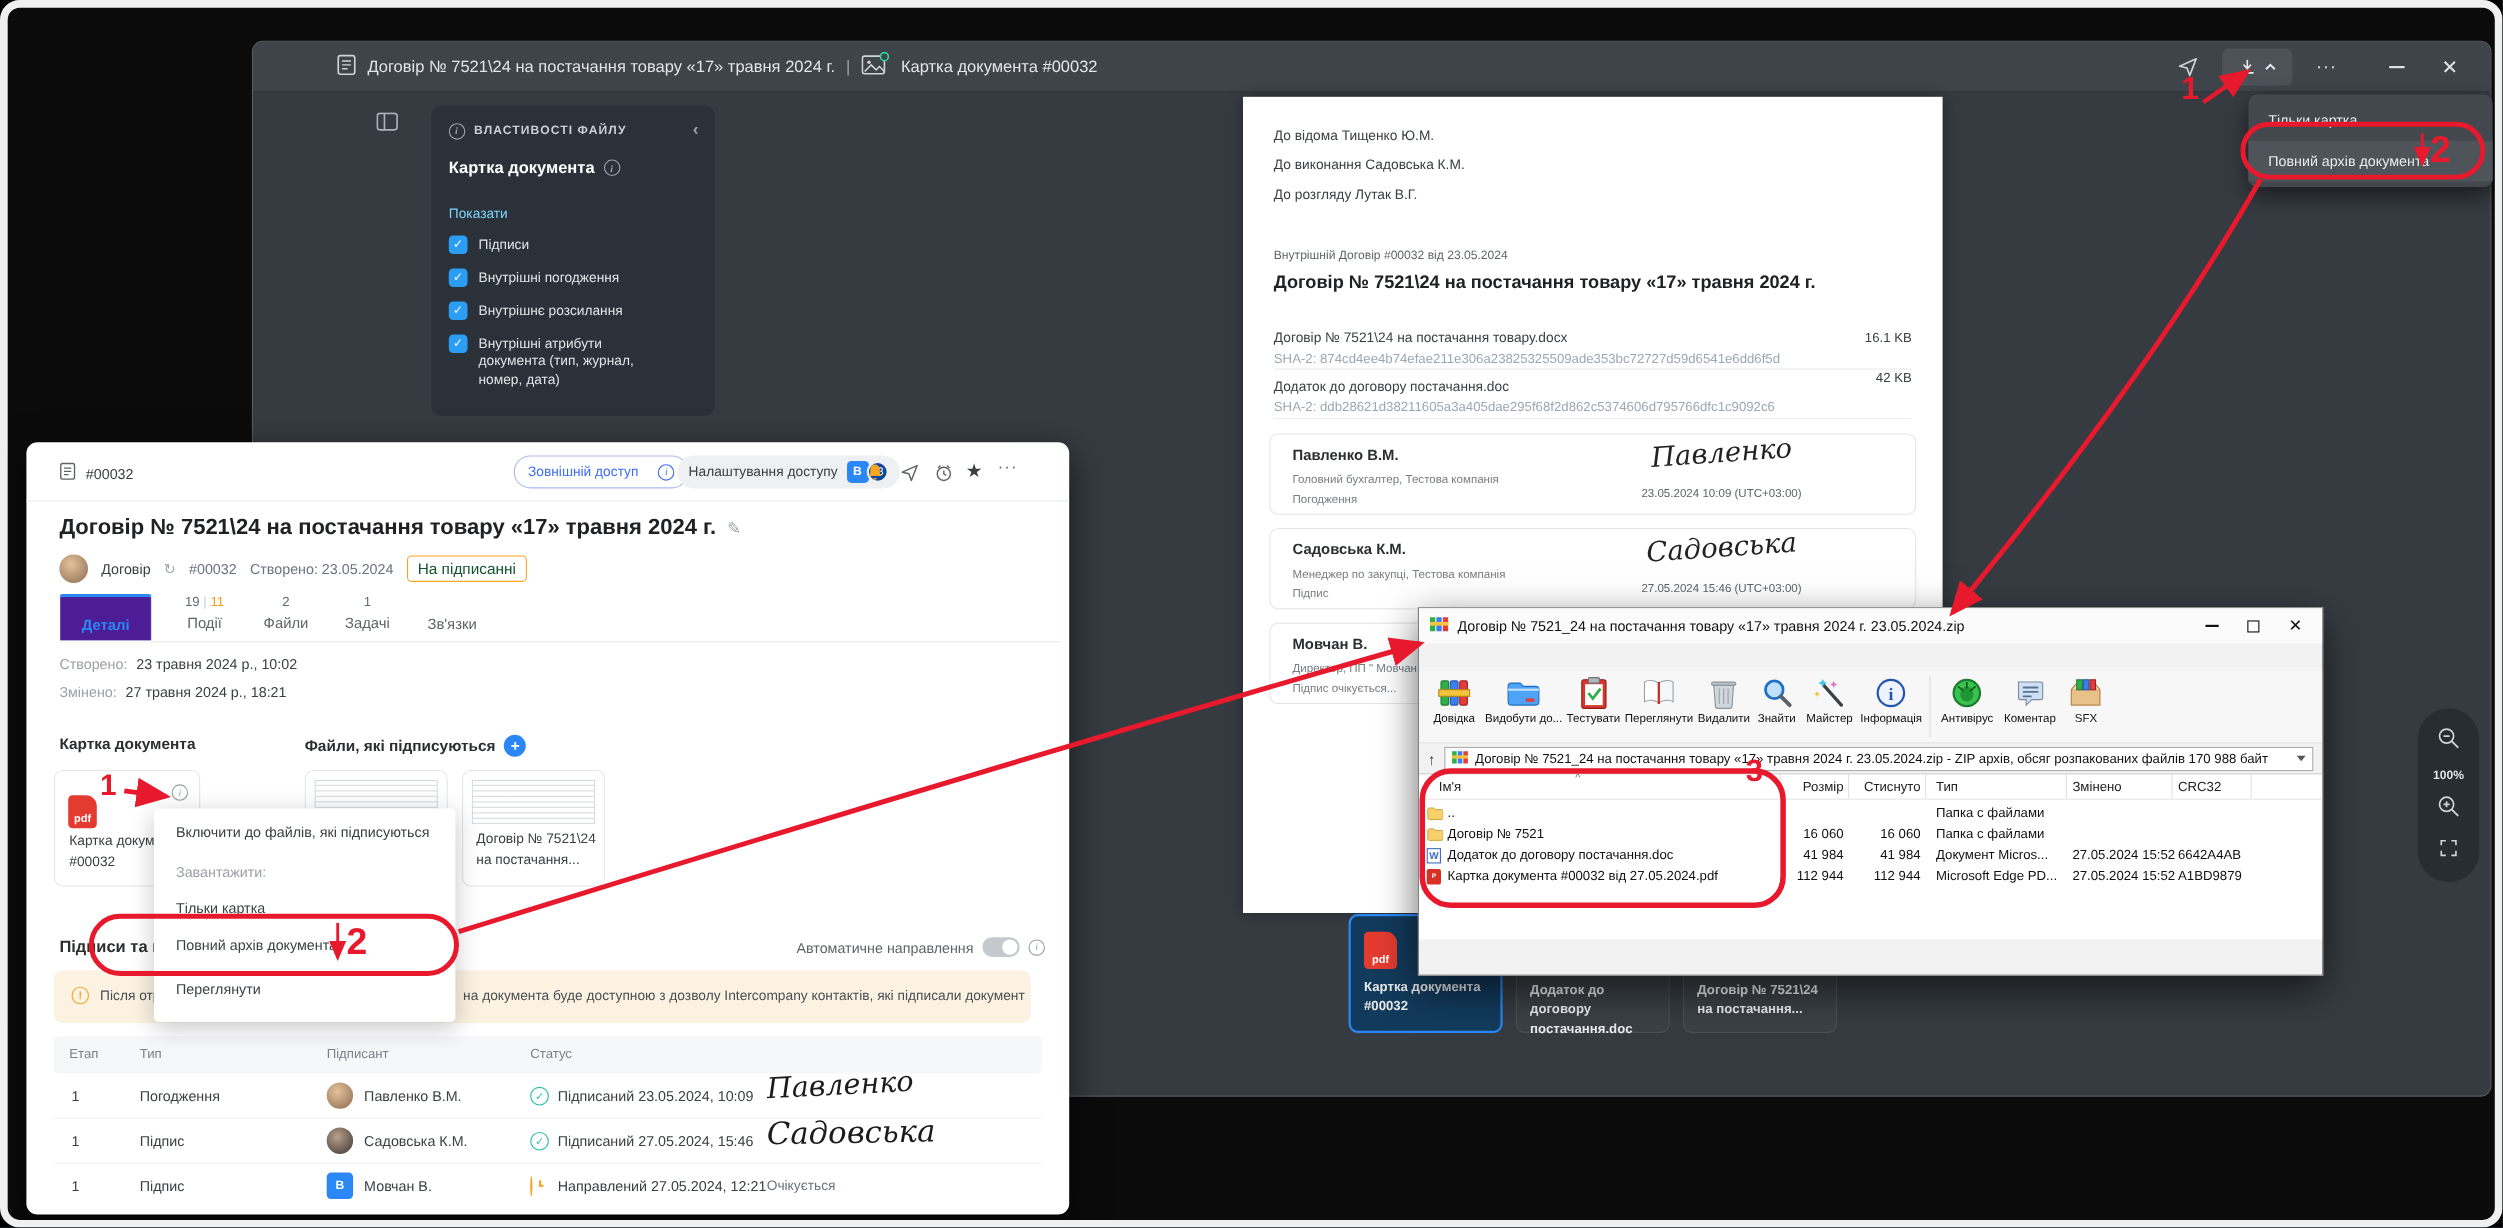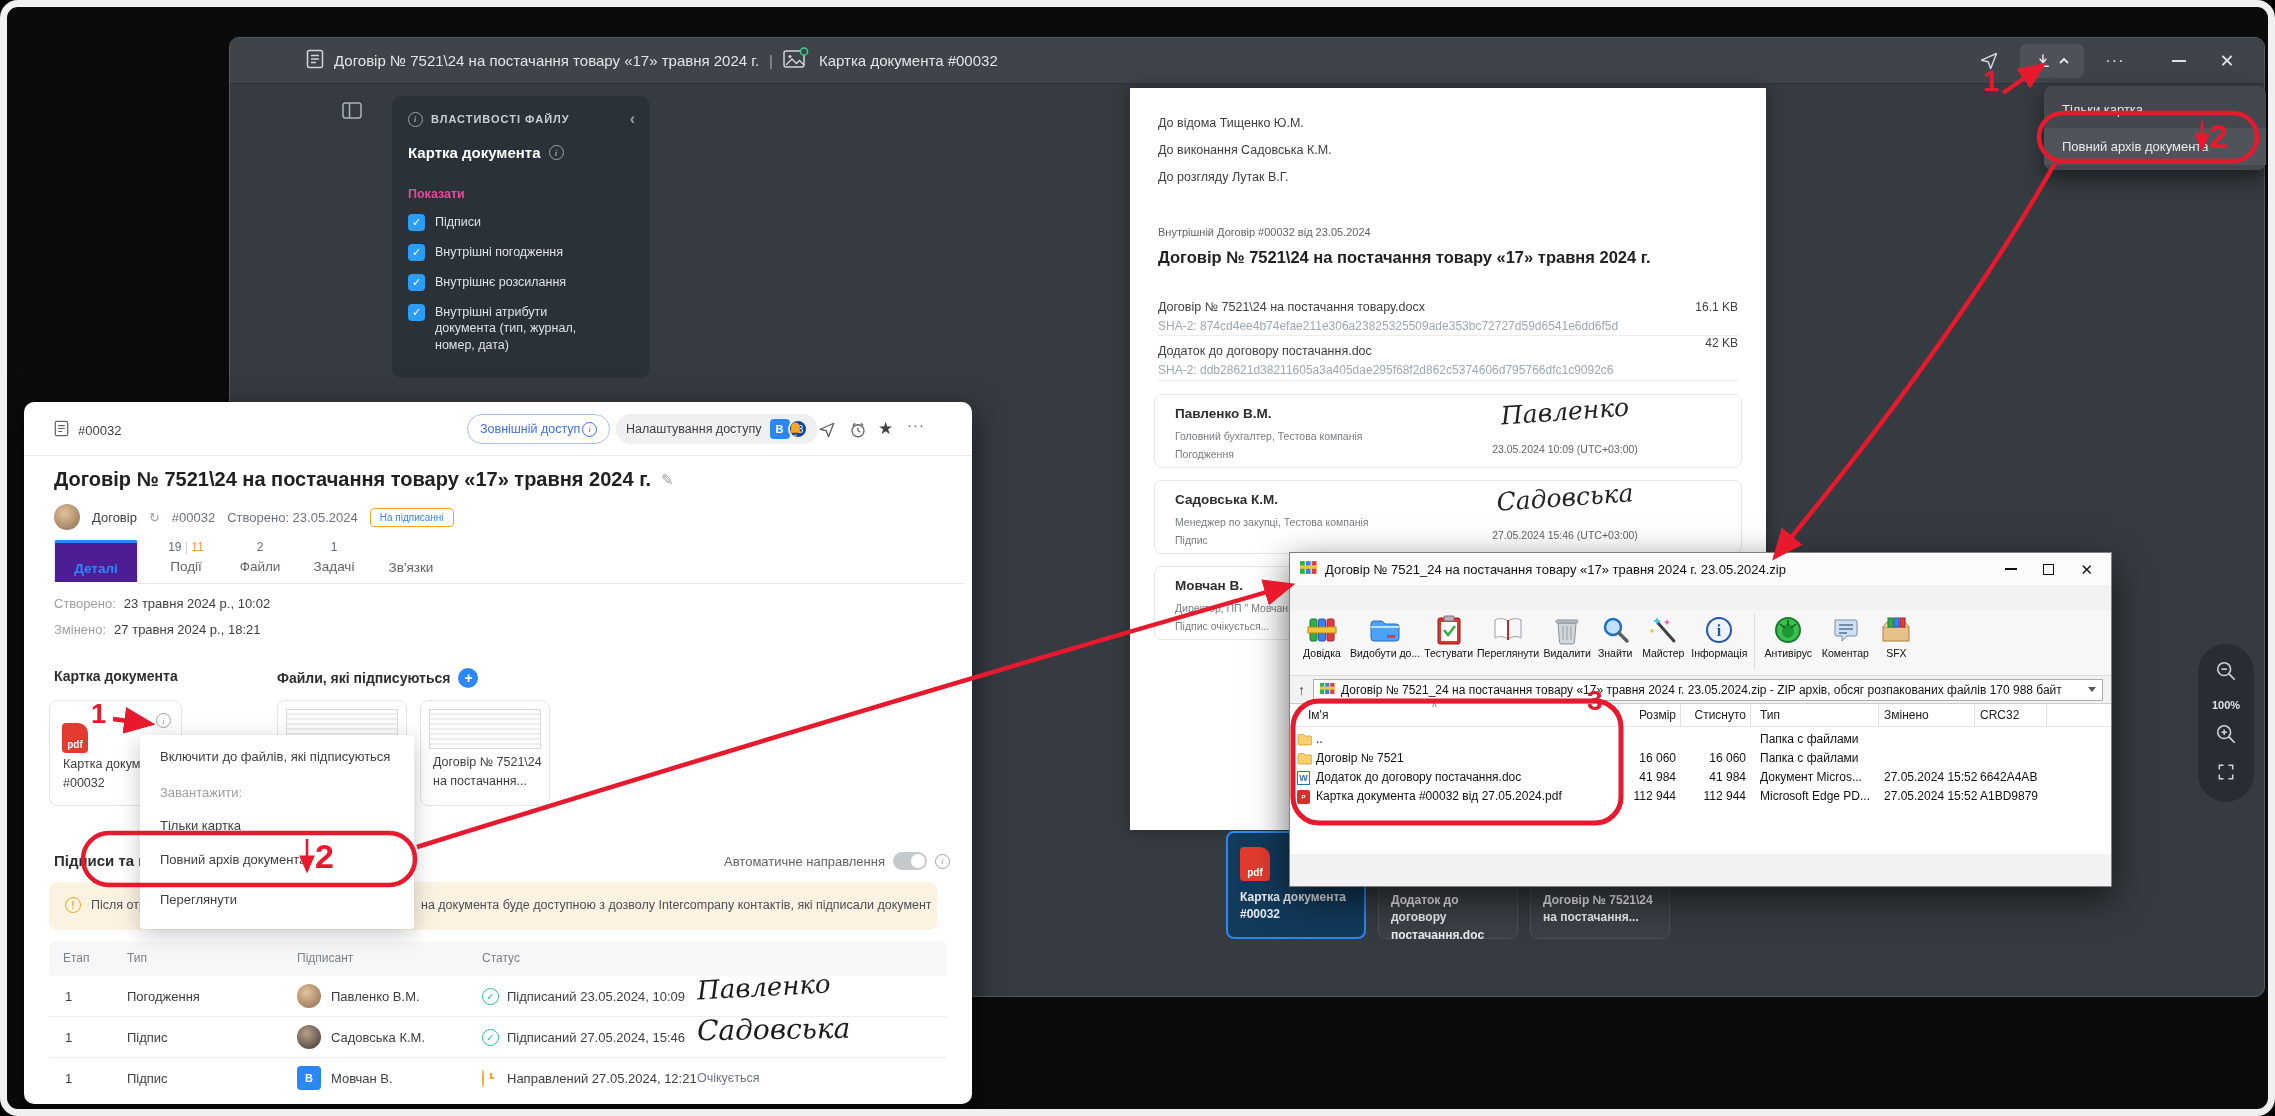--- a/index.html
+++ b/index.html
@@ -15,21 +15,21 @@
   .dlbtn{width:64px;height:34px;background:#4c5258;border-radius:6px;display:flex;align-items:center;justify-content:center;gap:6px}
   .minbar{width:14px;height:2px;background:#dfe3e6}
   .xmark{font-size:18px;color:#dfe3e6;line-height:1}
   .sep-pipe{color:#9aa2a9}
   
   .props{position:absolute;left:162px;top:58px;width:258px;height:282px;background:#2a3138;border-radius:10px;color:#e6e9ec;z-index:2}
   .props-h{display:flex;align-items:center;gap:8px;padding:14px 14px 0 16px;font-size:11px;font-weight:bold;letter-spacing:1px;color:#c9cfd5}
   .icircle{width:15px;height:15px;border:1.3px solid #9aa2aa;border-radius:50%;display:inline-flex;align-items:center;justify-content:center;font-size:9px;color:#9aa2aa;font-style:italic;font-family:"Liberation Serif",serif;flex:0 0 auto}
   .chev-l{margin-left:auto;color:#9aa2aa;font-size:16px}
   .props-title{display:flex;align-items:center;gap:8px;padding:16px 16px 0;font-size:15px;font-weight:bold;color:#fff}
-  .props-show{padding:26px 16px 0;font-size:12.5px;font-weight:bold;color:#ec4899}
+  .props-show{padding:26px 16px 0;font-size:12.5px;font-weight:normal;color:#7dd3fc}
   .chk-row{display:flex;gap:10px;padding:13px 16px 0;font-size:12.5px;color:#dfe3e7;line-height:1.3}
   .chk{width:17px;height:17px;background:#2b9df4;border-radius:4px;color:#fff;font-size:11px;display:flex;align-items:center;justify-content:center;flex:0 0 auto}
   
   .page{position:absolute;left:900px;top:50px;width:636px;height:742px;background:#fff;box-shadow:0 0 14px rgba(0,0,0,.35)}
   .pline{position:absolute;left:28px;font-size:12.5px;color:#3c4043}
   .psm{position:absolute;left:28px;font-size:11px;color:#5f6368}
   .psha{position:absolute;left:28px;font-size:12px;color:#9aa8b4}
   .psize{position:absolute;right:28px;font-size:12px;color:#3c4043}
   .pdivider{position:absolute;left:28px;right:28px;height:1px;background:#ececec}
   .sigcard{position:absolute;left:24px;width:588px;height:74px;border:1px solid #e3e6e8;border-radius:8px;background:#fff}
@@ -49,30 +49,30 @@
   
   .zoompill{position:absolute;left:1968px;top:606px;width:56px;height:158px;background:#272d33;border-radius:28px;display:flex;flex-direction:column;align-items:center;justify-content:space-around;padding:10px 0;color:#dfe3e6;z-index:2}
   .zoomlvl{font-size:11px;font-weight:bold}
   
   .dlmenu{position:absolute;left:1814px;top:48px;width:222px;background:#42484e;border-radius:8px;box-shadow:0 8px 20px rgba(0,0,0,.5);padding:5px 0;z-index:3}
   .dlmenu-item{height:37px;display:flex;align-items:center;padding-left:18px;font-size:13px;color:#e8ebed}
   .dlmenu-item.hl{background:#4e545a}
   
   .cardwin{position:absolute;left:17px;top:395px;width:948px;height:702px;background:#fff;border-radius:10px;box-shadow:0 10px 34px rgba(0,0,0,.6);z-index:3;color:#3c4043}
   .cw-id{position:absolute;left:30px;top:18px;display:flex;align-items:center;gap:9px;font-size:13px;color:#3c4043}
-  .pill-blue{position:absolute;left:443px;top:12px;height:30px;padding:0 12px;border:1px solid #a9bdf6;border-radius:15px;color:#3d6cf5;font-size:12.5px;display:flex;align-items:center;gap:2px;background:#fff}
+  .pill-blue{position:absolute;left:443px;top:12px;height:30px;padding:0 12px;border:1px solid #a9bdf6;border-radius:15px;color:#3d6cf5;font-size:12.5px;display:flex;align-items:center;gap:18px;background:#fff}
   .pill-gray{position:absolute;left:592px;top:12px;height:30px;padding:0 10px;background:#eef0f2;border-radius:15px;font-size:12.5px;display:flex;align-items:center;gap:8px;color:#3c4043}
   .av-sq{width:20px;height:20px;background:#2b87f5;border-radius:4px;color:#fff;font-size:11px;font-weight:bold;display:flex;align-items:center;justify-content:center}
   .av-plus{width:20px;height:20px;background:#0d47a1;border-radius:50%;color:#fff;font-size:10px;display:flex;align-items:center;justify-content:center;margin-left:-10px;border:2px solid #eef0f2}
   .hdr-div{position:absolute;left:0;right:0;top:53px;height:1px;background:#ececec}
   .cw-title{position:absolute;left:30px;top:66px;font-size:20px;font-weight:bold;color:#202124;display:flex;gap:10px;align-items:center}
   .cw-meta{position:absolute;left:30px;top:102px;display:flex;align-items:center;gap:12px;font-size:13px}
   .avatar-photo{width:26px;height:26px;border-radius:50%;background:radial-gradient(circle at 40% 35%,#e3c29a,#8c6b50)}
   .avatar-photo.dark{background:radial-gradient(circle at 40% 35%,#b9a08c,#3a3430)}
-  .badge-orange{border:1px solid #f5a623;color:#3b82f6;background:#fff;border-radius:4px;padding:3px 9px;font-size:10px}
+  .badge-orange{border:1px solid #f5a623;color:#14532d;background:#fff;border-radius:4px;padding:3px 9px;font-size:14px}
   .tabs{position:absolute;left:30px;top:136px;height:46px;width:880px}
   .tabline{position:absolute;left:0;right:-30px;bottom:0;height:1px;background:#e8e8e8}
   .tab{position:absolute;bottom:0;text-align:center;font-size:13.5px;color:#5f6368}
   .tab .cnt{font-size:12px;color:#5f6a72;margin-bottom:5px}
   .cnt .org{color:#f59b22}
   .tab.active{border:1px solid #e8e8e8;border-bottom:2px solid #fff;border-top:3px solid #2b87f5;border-radius:3px 3px 0 0;background:#4c1d95;color:#2b87f5;font-weight:bold}
   .kv{position:absolute;left:30px;font-size:13px}
   .kv .k{color:#9aa0a6;margin-right:8px}
   .sect{position:absolute;top:266px;font-size:14px;font-weight:bold;color:#2c2e30;display:flex;align-items:center;gap:8px}
   .pluscirc{width:20px;height:20px;border-radius:50%;background:#2b87f5;color:#fff;font-size:14px;display:flex;align-items:center;justify-content:center}

